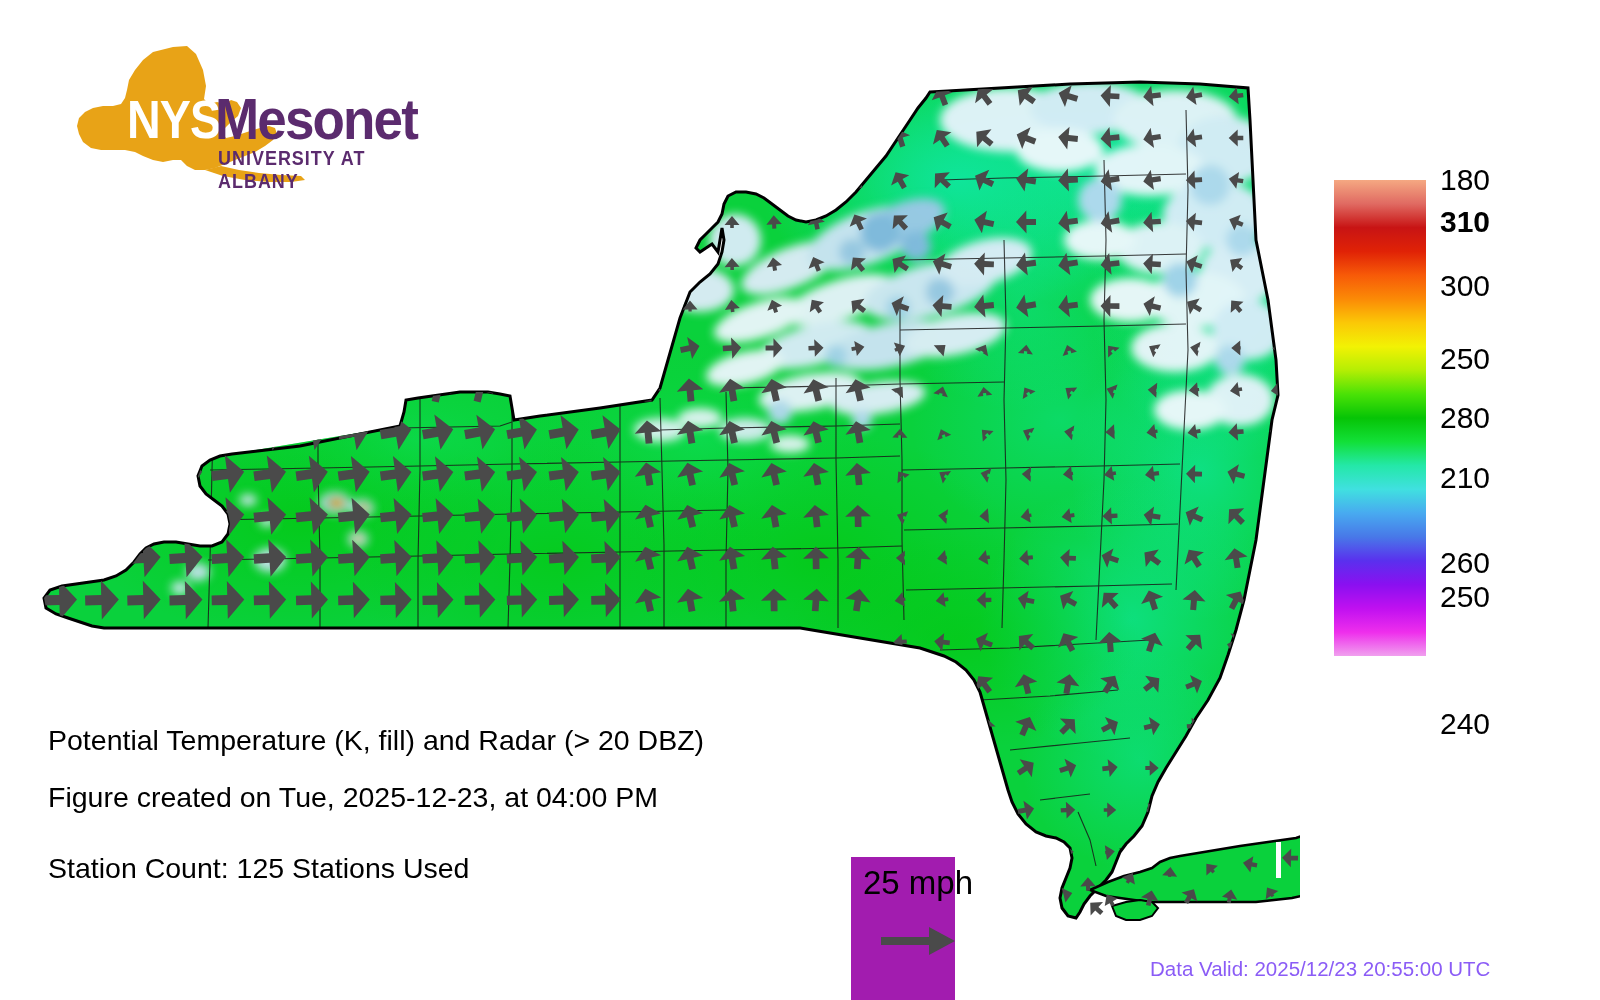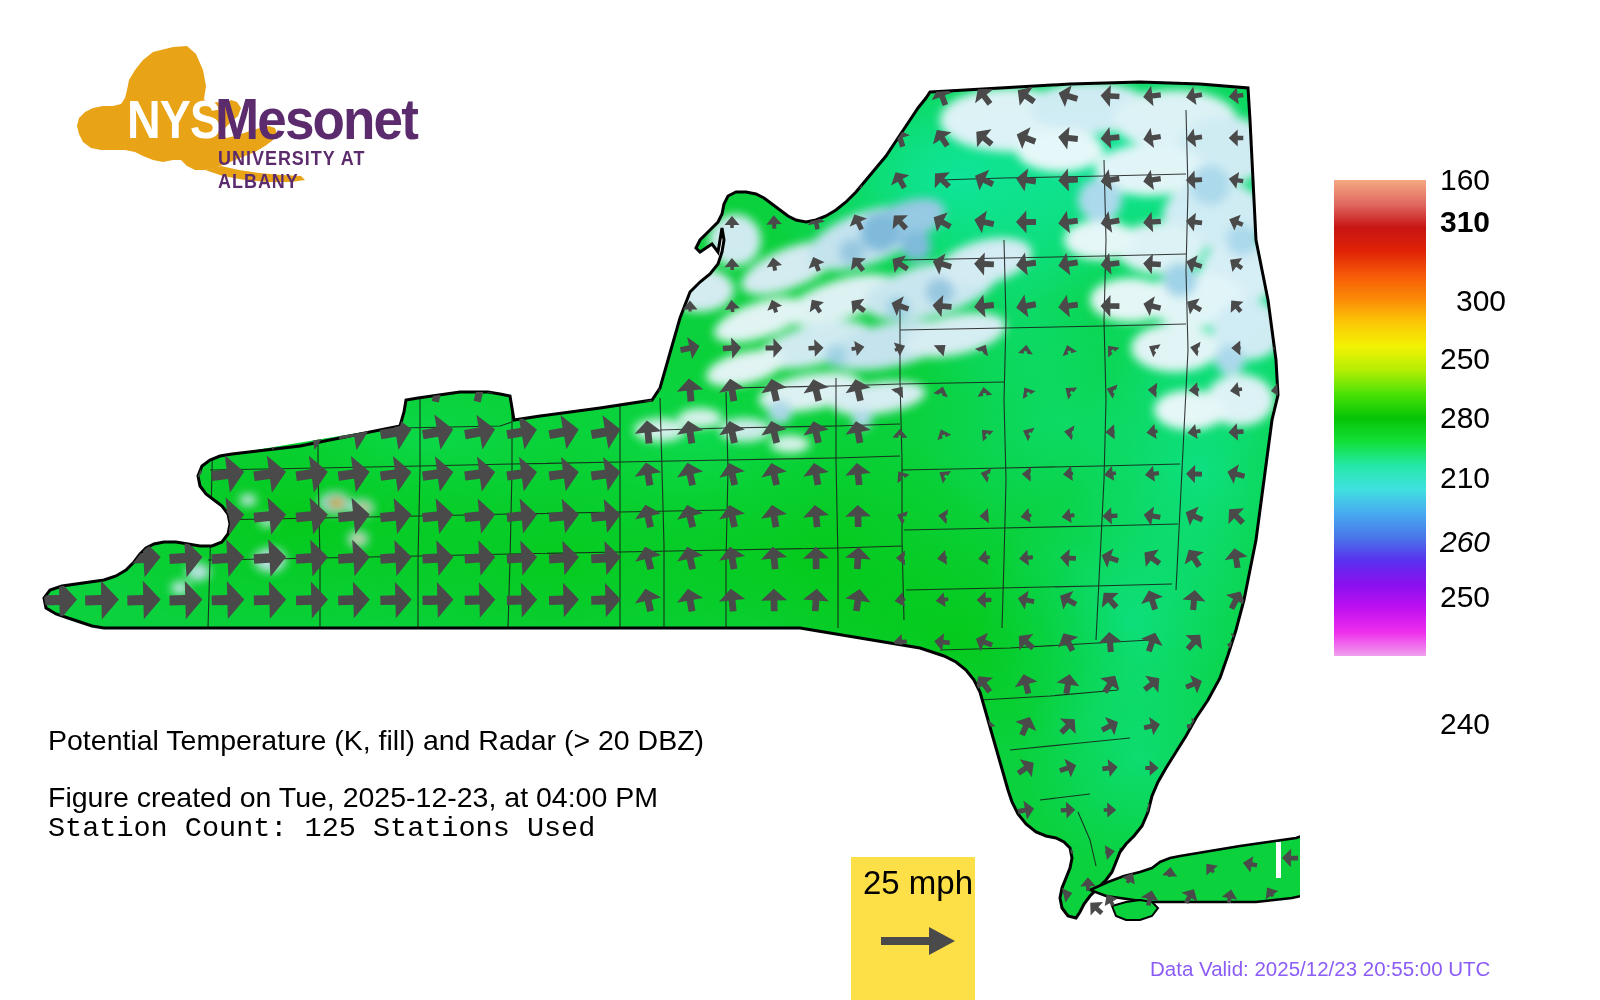--- a/index.html
+++ b/index.html
@@ -27,25 +27,25 @@
   #cbar-grad{width:100%;height:100%;}
   .cbar-label{position:absolute;left:1440px;font-size:30px;color:#000;
               font-family:"Liberation Sans",sans-serif;transform:translateY(-50%);
               white-space:nowrap;}
 
   
   .caption{position:absolute;left:48px;font-size:28.5px;color:#000;white-space:nowrap;
            font-family:"Liberation Sans",sans-serif;}
   #cap-0{top:724px;}
   #cap-1{top:781px;}
-  #cap-2{top:812px;font-family:Liberation Mono, monospace;}
+  #cap-2{top:852px;}
 
   
-  #wind-legend{position:absolute;left:851px;top:857px;width:124px;height:143px;
-               background:#fde047;text-decoration:underline;}
+  #wind-legend{position:absolute;left:851px;top:857px;width:104px;height:143px;
+               background:#a21caf;text-decoration:underline;}
   #wind-legend-label{position:absolute;left:12px;top:7px;font-size:33px;color:#000;
                      font-family:"Liberation Sans",sans-serif;white-space:nowrap;}
   #wind-legend-arrow{position:absolute;left:30px;top:66px;}
 
   
   #data-valid{position:absolute;left:1150px;top:957px;font-size:20.5px;color:#8b5cf6;
               font-family:"Liberation Sans",sans-serif;white-space:nowrap;}
 </style>
 </head>
 <body>
@@ -1135,27 +1135,27 @@
           <stop offset="85.00%" stop-color="#e02206"></stop>
           <stop offset="90.00%" stop-color="#c81414"></stop>
           <stop offset="95.00%" stop-color="#e06a62"></stop>
           <stop offset="100.00%" stop-color="#f5a882"></stop>
         </linearGradient>
       </defs>
     <rect x="0" y="0" width="92" height="476" fill="url(#cbgrad)"></rect>
   </svg>
 </div>
 <div id="cbar-labels">
-    <div class="cbar-label" style="top: 180px;">160</div>
+    <div class="cbar-label" style="top: 180px;">180</div>
     <div class="cbar-label" style="top: 222px; font-weight: bold;">310</div>
-    <div class="cbar-label" style="top: 301px; margin-left: 16px;">300</div>
+    <div class="cbar-label" style="top: 286px;">300</div>
     <div class="cbar-label" style="top: 358.5px;">250</div>
     <div class="cbar-label" style="top: 418px;">280</div>
     <div class="cbar-label" style="top: 477.5px;">210</div>
-    <div class="cbar-label" style="top: 542px; font-style: italic;">260</div>
+    <div class="cbar-label" style="top: 563px;">260</div>
     <div class="cbar-label" style="top: 596.5px;">250</div>
     <div class="cbar-label" style="top: 676px; margin-top: 48px;">240</div>
   </div>
 
 <div class="caption" id="cap-0">Potential Temperature (K, fill) and Radar (&gt; 20 DBZ)</div>
 <div class="caption" id="cap-1">Figure created on Tue, 2025-12-23, at 04:00 PM</div>
 <div class="caption" id="cap-2">Station Count: 125 Stations Used</div>
 
 <div id="wind-legend">
   <div id="wind-legend-label">25 mph</div>

